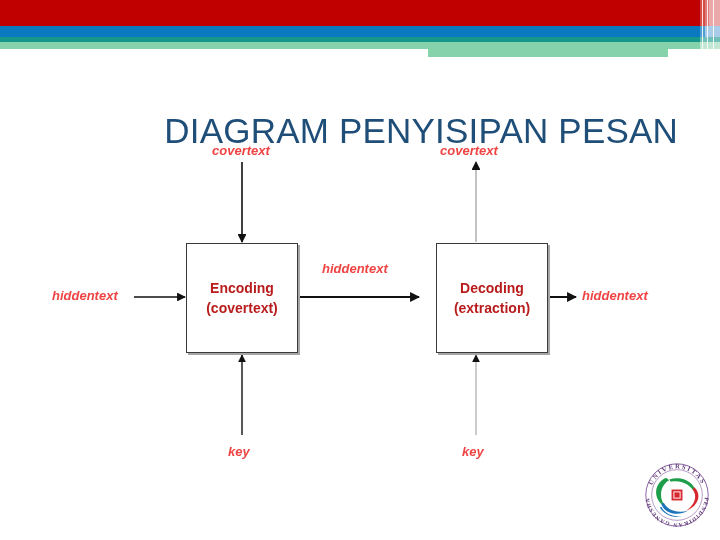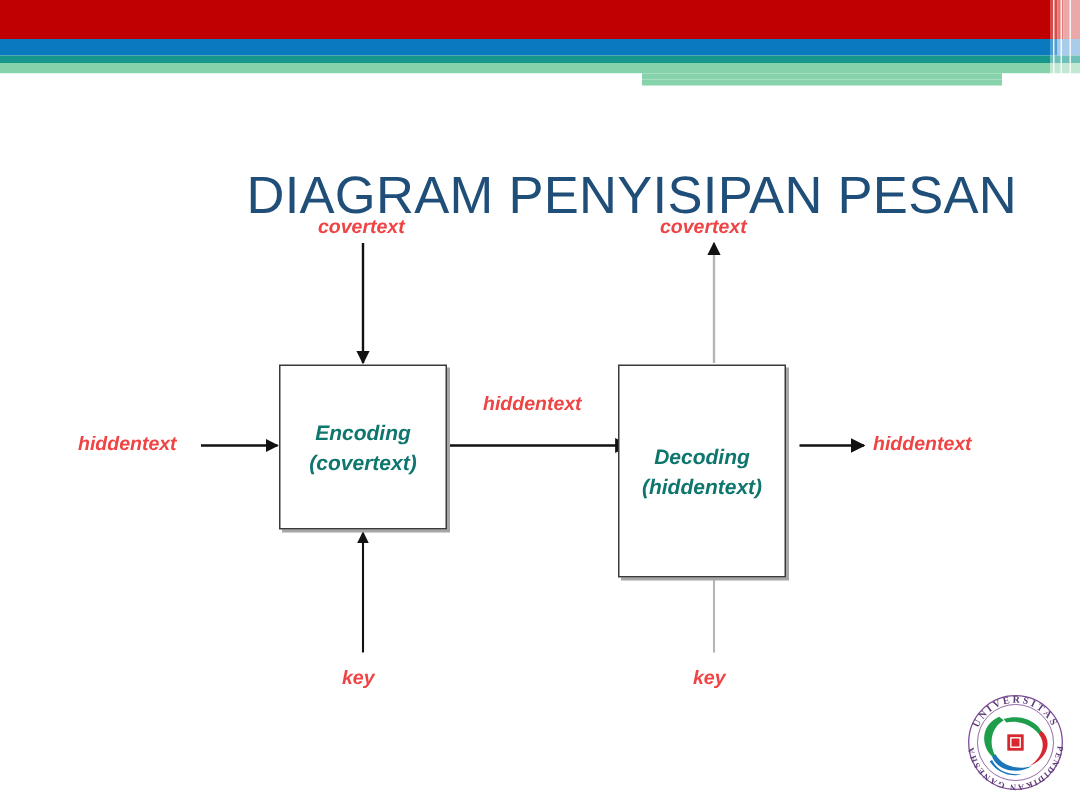--- a/index.html
+++ b/index.html
@@ -80,29 +80,28 @@
     border: 1px solid #3a3a3a;
     box-shadow: 2px 2px 0 0 #a6a6a6;
     display: flex;
     flex-direction: column;
     align-items: center;
     justify-content: center;
     gap: 3px;
   }
 
   #box-encoding { left: 186px; top: 243px; width: 112px; height: 110px; }
-  #box-decoding { left: 412px; top: 243px; width: 112px; height: 142px; }
+  #box-decoding { left: 436px; top: 243px; width: 112px; height: 110px; }
 
   .box-line {
     font-family: "Liberation Sans", sans-serif;
-    font-style: italic;
     font-weight: 700;
     font-size: 14px;
     line-height: 17px;
-    color: #0f766e;
+    color: #b91c1c;
     white-space: nowrap;
   }
 
   .dlabel {
     position: absolute;
     font-family: "Liberation Sans", sans-serif;
     font-style: italic;
     font-weight: 700;
     font-size: 13px;
     line-height: 18px;
@@ -186,21 +185,21 @@
     <line x1="533" y1="297" x2="576" y2="297" stroke="#111111" stroke-width="1.8" marker-end="url(#arrowdark)"></line>
   </svg>
 
   <div class="proc-box" id="box-encoding">
     <div class="box-line">Encoding</div>
     <div class="box-line">(covertext)</div>
   </div>
 
   <div class="proc-box" id="box-decoding">
     <div class="box-line">Decoding</div>
-    <div class="box-line">(hiddentext)</div>
+    <div class="box-line">(extraction)</div>
   </div>
 
   <div class="dlabel" id="label-covertext-left">covertext</div>
   <div class="dlabel" id="label-covertext-right">covertext</div>
   <div class="dlabel" id="label-hiddentext-in">hiddentext</div>
   <div class="dlabel" id="label-hiddentext-out">hiddentext</div>
   <div class="dlabel" id="label-stegotext">hiddentext</div>
   <div class="dlabel" id="label-key-left">key</div>
   <div class="dlabel" id="label-key-right">key</div>
 

